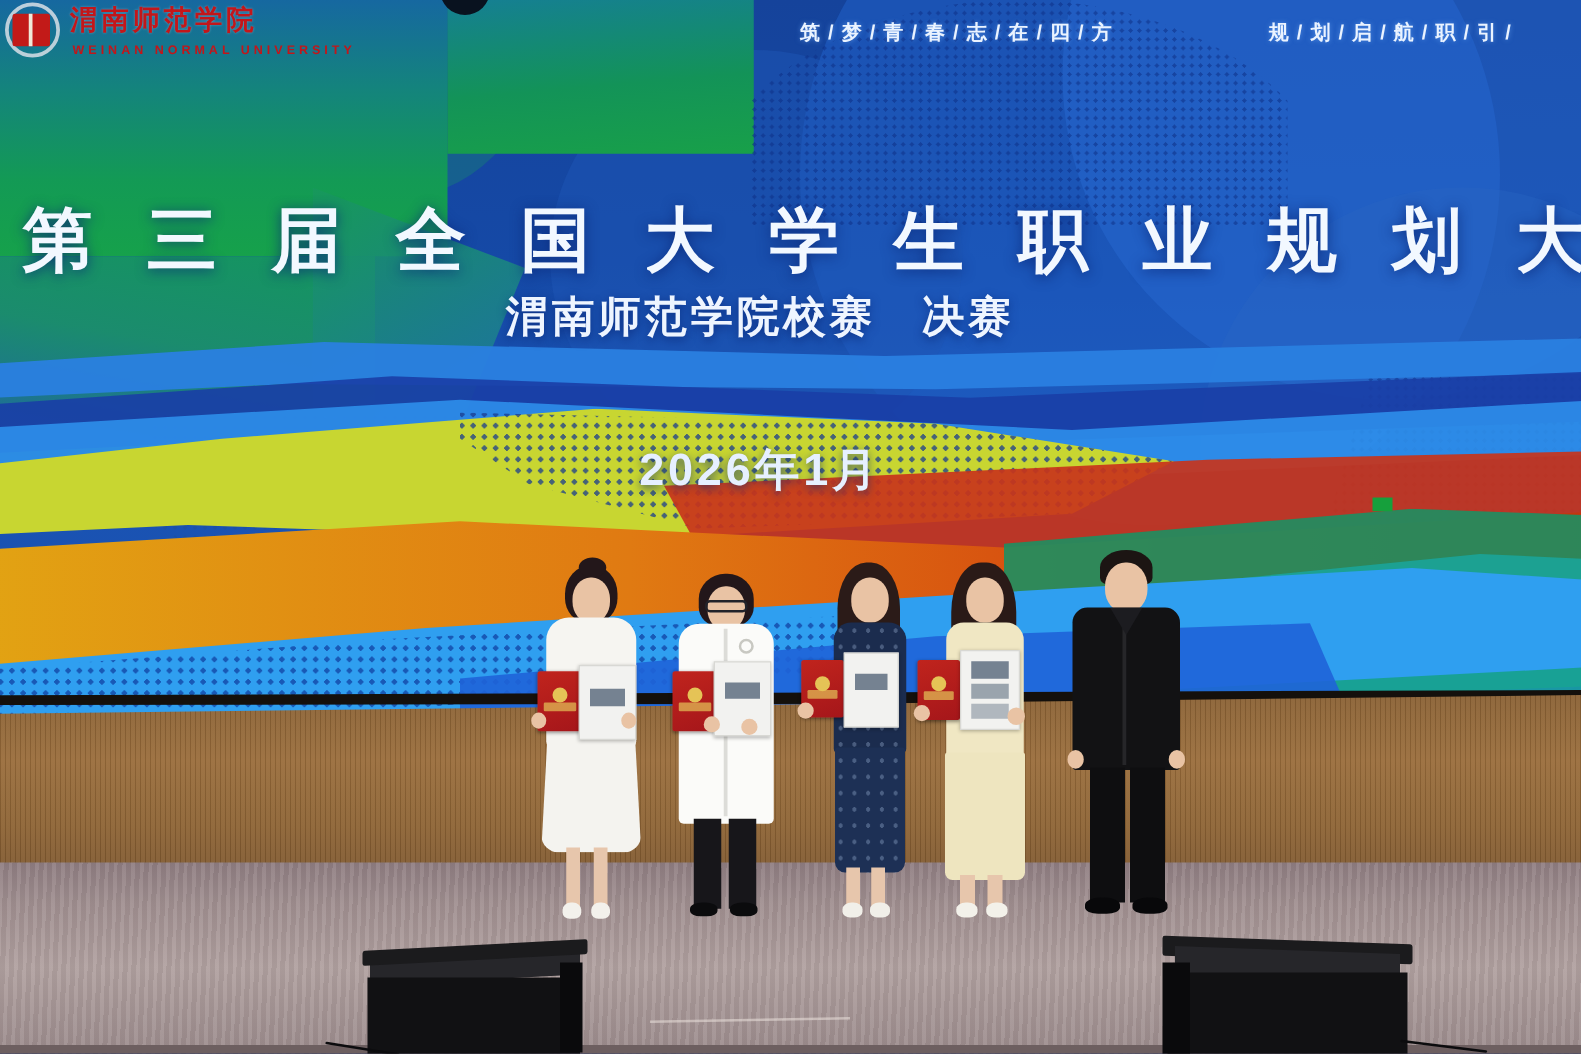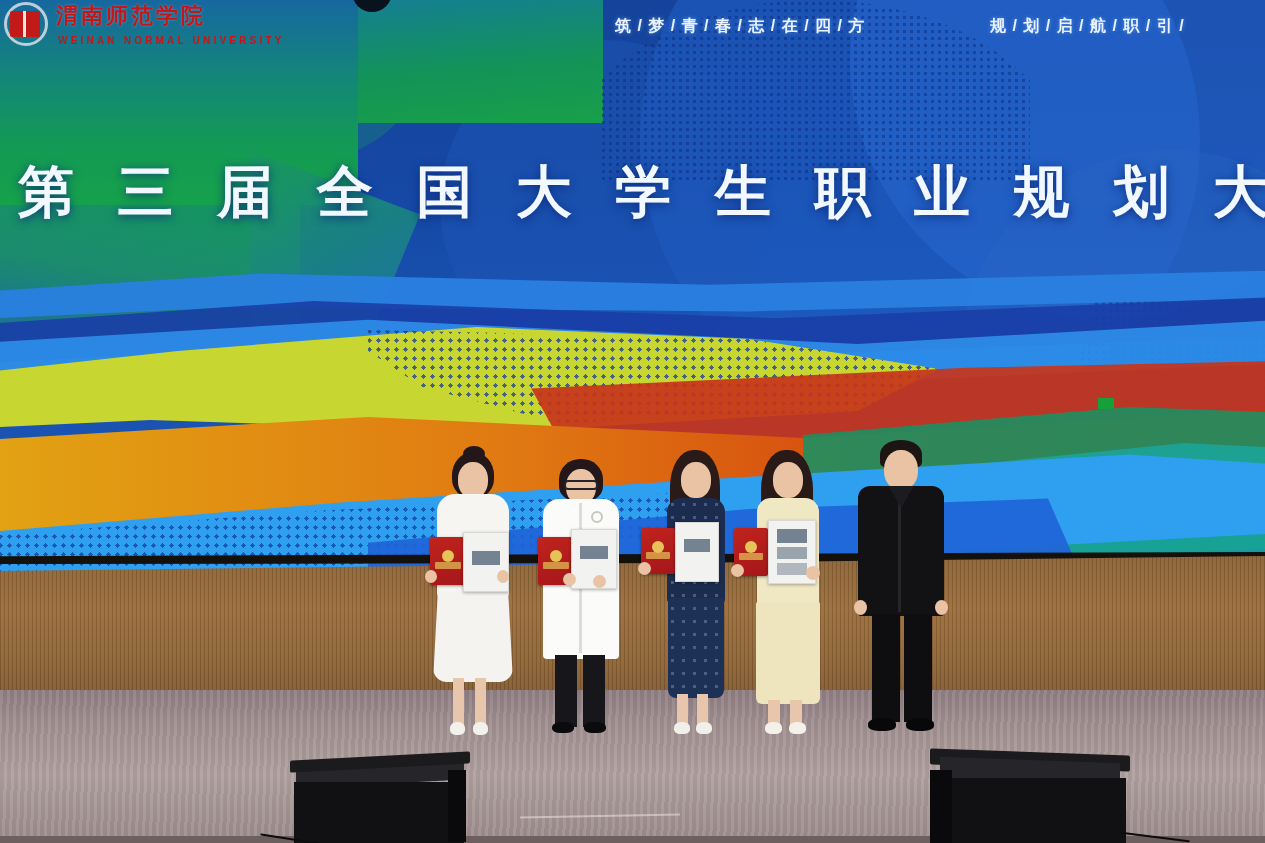--- a/index.html
+++ b/index.html
@@ -86,21 +86,21 @@
     border:3px solid #d8dfe6;box-sizing:border-box;opacity:.85;}
   .logo-mark .book{position:absolute;left:6px;top:9px;width:30px;height:26px;background:#c21a18;border-radius:2px;}
   .logo-mark .book:after{content:"";position:absolute;left:13px;top:0;width:3px;height:26px;background:#f0e8d8;}
   .logo-cn{position:absolute;left:52px;top:-1px;font-size:22px;letter-spacing:3px;color:#c3161a;
     font-family:"DejaVu Serif",serif;font-weight:bold;text-shadow:0 0 2px rgba(255,255,255,.35);white-space:nowrap;}
   .logo-en{position:absolute;left:54px;top:33px;font-size:10px;letter-spacing:3.2px;color:#c3161a;
     font-weight:bold;white-space:nowrap;}
 
   
   .slogan{position:absolute;top:16px;font-size:16px;font-weight:bold;color:#eaf3ff;
-    letter-spacing:1px;white-space:nowrap;text-shadow:0 0 4px rgba(120,180,255,.6);}
+    letter-spacing:1px;white-space:nowrap;text-shadow:0 0 4px rgba(120,180,255,.6);margin-left:25px;}
   .slogan-a{left:615px;}
   .slogan-b{left:990px;}
 
   
   .main-title{position:absolute;left:18px;top:155px;width:1180px;text-align:center;
     font-size:56px;font-weight:bold;color:#f2f8ff;letter-spacing:14px;white-space:nowrap;
     text-shadow:0 2px 10px rgba(10,40,120,.85);}
   .sub-title{position:absolute;left:18px;top:231px;width:1180px;text-align:center;
     font-size:34px;font-weight:bold;color:#eef5ff;letter-spacing:3px;white-space:nowrap;
     text-shadow:0 2px 8px rgba(10,40,120,.8);}
@@ -191,20 +191,22 @@
           <div class="book"></div>
       </div>
       <div class="logo-cn">渭南师范学院</div>
       <div class="logo-en">WEINAN NORMAL UNIVERSITY</div>
     </div>
 
     <div class="slogan slogan-a">筑 / 梦 / 青 / 春 / 志 / 在 / 四 / 方</div>
     <div class="slogan slogan-b">规 / 划 / 启 / 航 / 职 / 引 /</div>
 
     <div class="main-title">第 三 届 全 国 大 学 生 职 业 规 划 大 赛</div>
+    <div class="sub-title">渭南师范学院校赛　决赛</div>
+    <div class="date-line">2026年1月</div>
   </div>
 
   <div class="wood-edge"></div>
   <div class="wood-wall"></div>
   <div class="floor"></div>
   <div class="floor-sheen"></div>
   <div class="floor-line"></div>
   <div class="floor-bottom"></div>
 
   <div class="person" style="left:425px;top:452px;width:95px;height:290px;">

